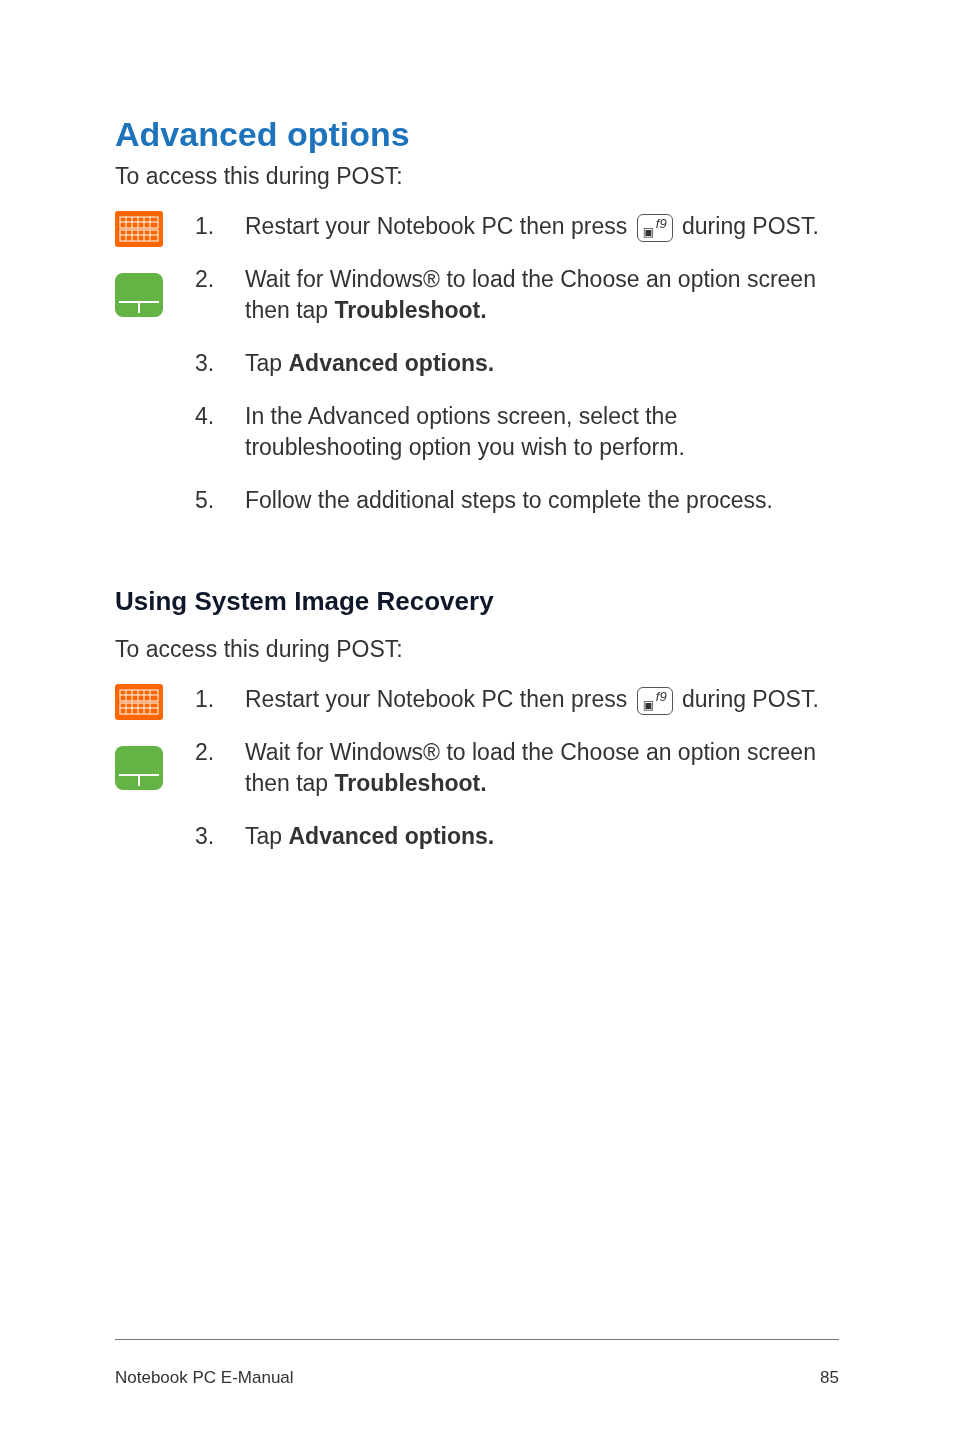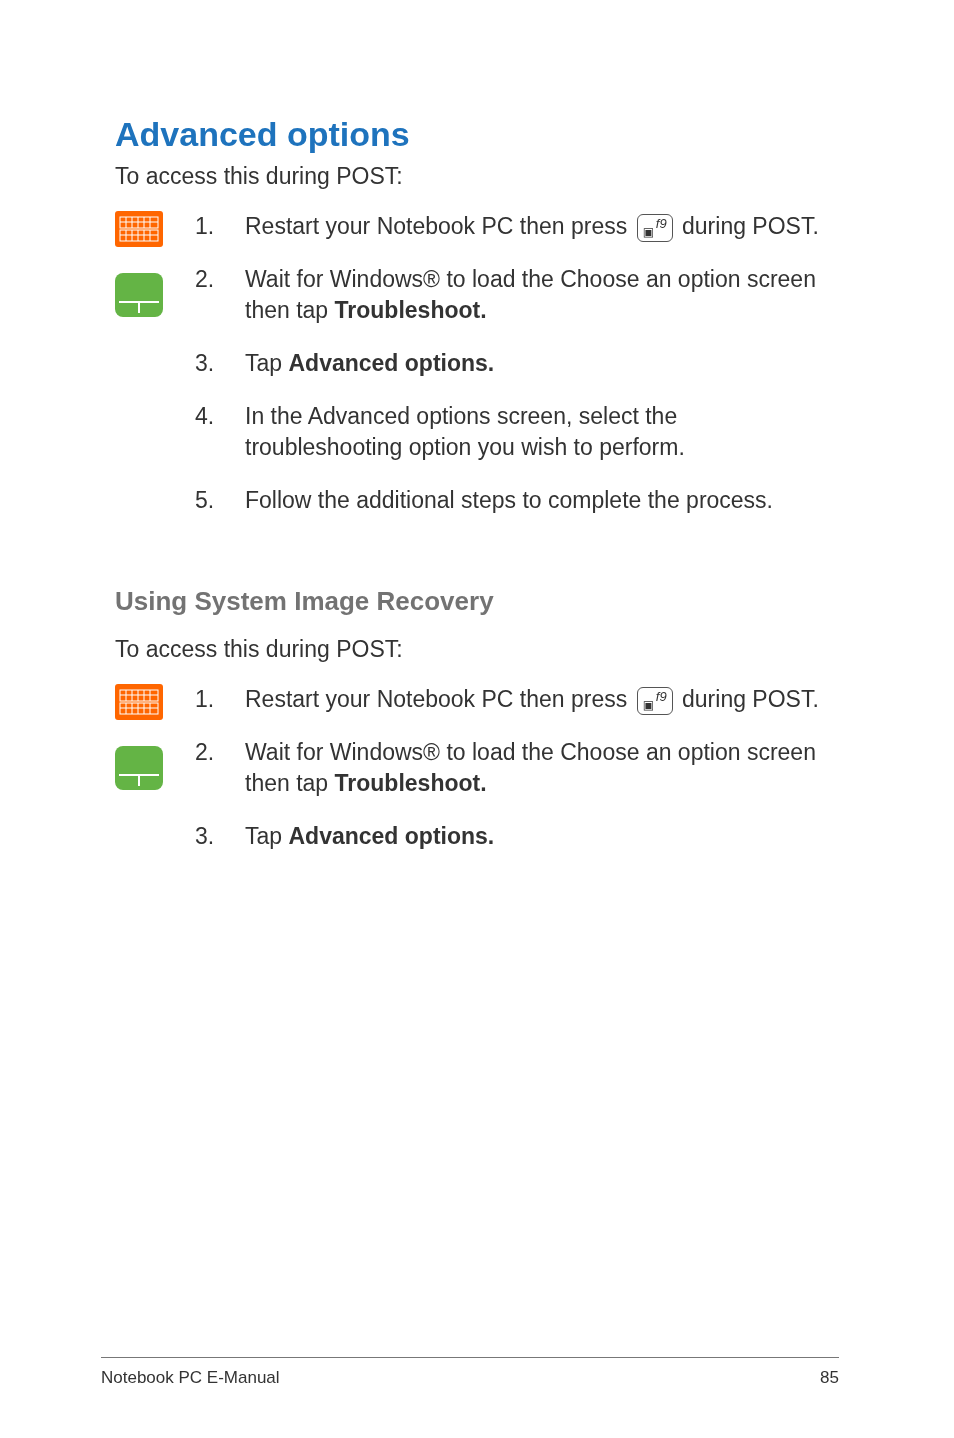--- a/index.html
+++ b/index.html
@@ -26,21 +26,21 @@
       font-weight: bold;
       margin-bottom: 8px;
     }
     .body-text {
       font-size: 23px;
       line-height: 1.3;
       color: #333;
       margin-bottom: 14px;
     }
     .h2 {
-      color: #737373;
+      color: #0f172a;
       font-size: 26px;
       font-weight: bold;
       margin-top: 48px;
       margin-bottom: 18px;
     }
     .bold {
       font-weight: bold;
     }
     .steps-block {
       display: flex;
@@ -137,24 +137,24 @@
     .keycap .kc-label {
       position: absolute;
       top: 2px;
       right: 5px;
       font-size: 13px;
       font-style: italic;
     }
     .footer {
       position: absolute;
       bottom: 50px;
-      left: 101px;
+      left: 115px;
       right: 115px;
       border-top: 1px solid #777;
-      padding-top: 10px;
+      padding-top: 28px;
       display: flex;
       justify-content: space-between;
       font-size: 17px;
       color: #333;
     }
   </style>
 </head>
 <body>
 
 <div class="page">

